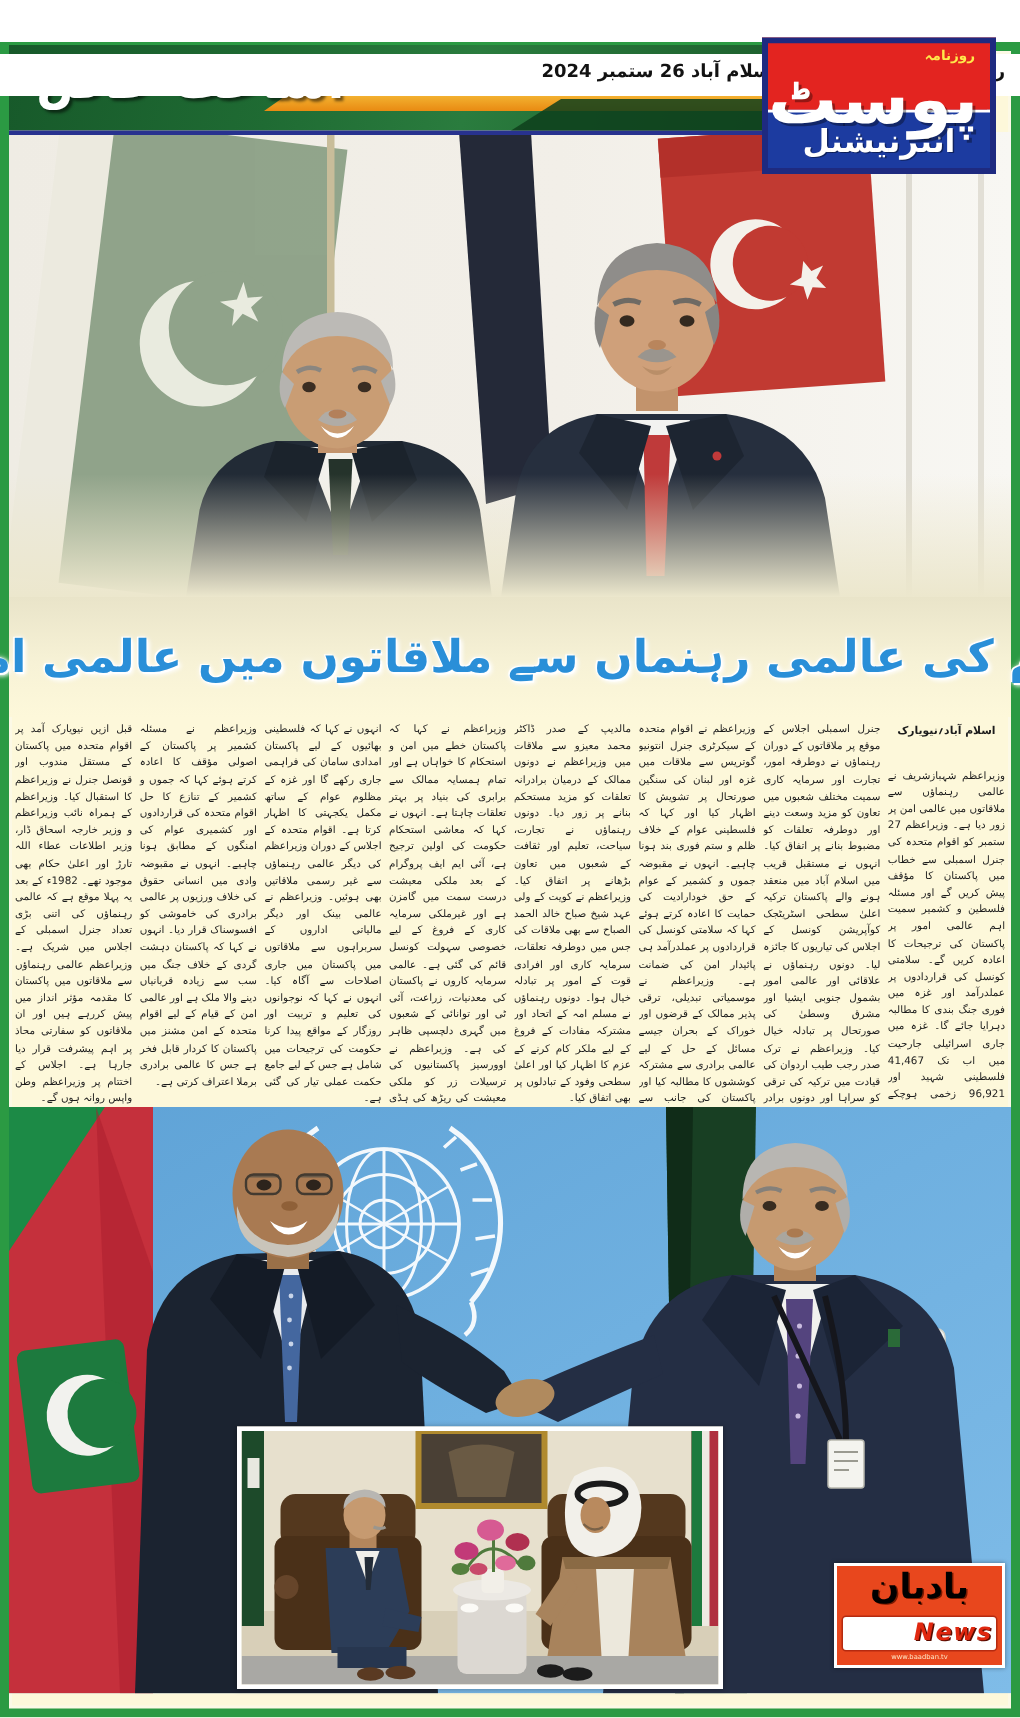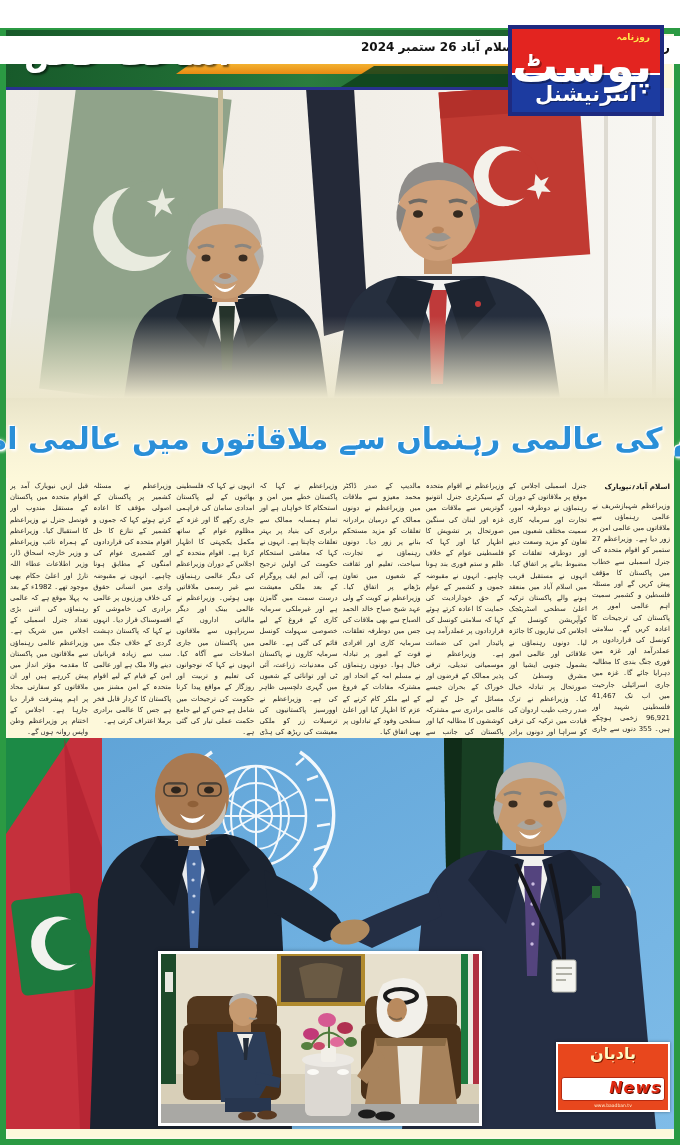--- a/index.html
+++ b/index.html
@@ -43,34 +43,34 @@
     background:linear-gradient(180deg,#e9e4c9 0%,#f7f2d6 55%,#fdf8da 100%);
     display:flex;align-items:center;justify-content:center;}
   .headline-band .headline{direction:rtl;white-space:nowrap;font-size:30px;font-weight:bold;color:#2a8fd8;
     text-shadow:0 0 2px #fff,0 0 4px #fff,1px 1px 0 #fff,-1px -1px 0 #fff,2px 2px 3px rgba(255,255,255,.9);}
 
   
   .article{position:absolute;left:10px;top:481px;width:660px;height:255px;z-index:2;
     display:flex;flex-direction:row;gap:5px;direction:rtl;}
   .article .col{flex:1 1 0;height:255px;overflow:hidden;direction:rtl;text-align:justify;
     font-size:6.9px;line-height:1.62;color:#1c1c1c;}
-  .article .col .art-dateline{text-align:right;font-weight:bold;font-size:7.2px;margin-bottom:8px;}
+  .article .col .art-dateline{text-align:center;font-weight:bold;font-size:7.2px;margin-bottom:19px;}
 
   
   .bottom-photo{position:absolute;left:6px;top:738px;width:668px;height:391px;z-index:2;overflow:hidden;}
 
   
   .inset-photo{position:absolute;left:158px;top:951px;width:324px;height:175px;z-index:7;
     border:3px solid #ffffff;box-sizing:border-box;background:#e3dcc8;box-shadow:0 0 4px rgba(0,0,0,.35);overflow:hidden;}
 
   
   .baadban{position:absolute;left:556px;top:1042px;width:114px;height:70px;z-index:8;
     background:#e8471d;border:2px solid #ffffff;box-sizing:border-box;box-shadow:0 0 3px rgba(0,0,0,.4);
     display:flex;flex-direction:column;}
-  .baadban .urdu{flex:1;text-align:center;direction:rtl;font-size:16px;font-weight:bold;color:#fef9c3;
+  .baadban .urdu{flex:1;text-align:center;direction:rtl;font-size:23px;font-weight:bold;color:#000000;
     text-shadow:1px 1px 0 #7a1a00;line-height:1.3;}
   .baadban .news-band{height:22px;margin:0 3px;background:#ffffff;border-radius:3px;border:1px solid #b52a10;
     display:flex;align-items:flex-start;justify-content:center;padding-left:45px;}
   .baadban .news-band span{font-size:16px;font-weight:bold;font-style:italic;color:#e02810;
     text-shadow:1px 1px 0 #5a0c00;letter-spacing:1px;}
   .baadban .url{height:9px;text-align:center;font-size:4.5px;color:#ffe9c8;line-height:9px;}
 </style>
 </head>
 <body>
 

